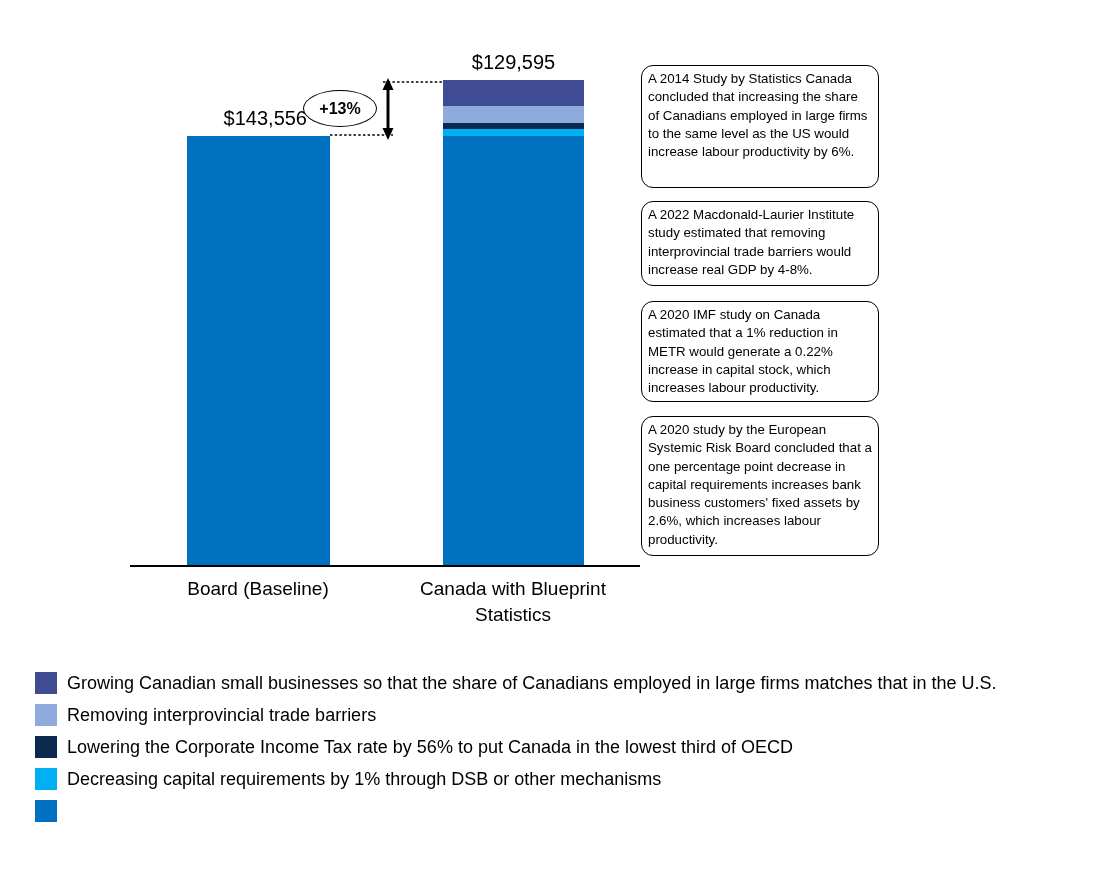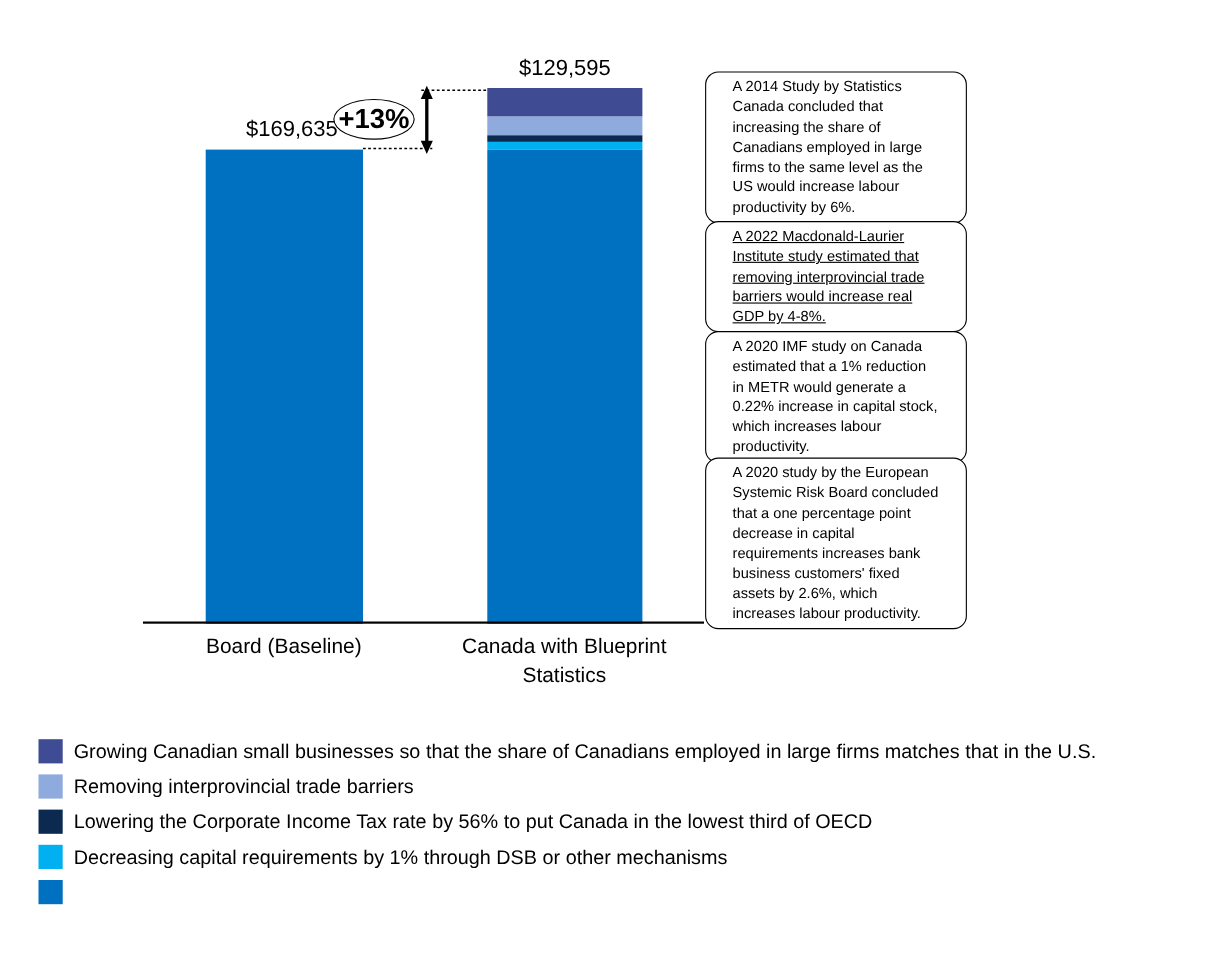--- a/index.html
+++ b/index.html
@@ -21,45 +21,45 @@
   .cat-enhanced{left:403px;width:220px;}
   
   .val-label{font-size:20px;line-height:23px;text-align:center;}
   .val-baseline{left:177px;width:130px;top:107px;text-align:right;}
   .val-enhanced{left:443px;width:141px;top:51px;}
   
   .delta-bubble{
     left:303px;top:90px;width:72px;height:35px;
     border:1.6px solid #000;border-radius:50%;
     display:flex;align-items:center;justify-content:center;
-    font-size:25px;font-weight:bold;background:#fff;
+    font-size:16px;font-weight:bold;background:#fff;
   }
   
   .callout{
     left:641px;width:238px;box-sizing:border-box;
     border:1.4px solid #000;border-radius:12px;
-    padding:4px 24px;font-size:13.3px;line-height:18.3px;background:#fff;
+    padding:4px 6px;font-size:13.3px;line-height:18.3px;background:#fff;
   }
   .callout-1{top:65px;min-height:123px;}
-  .callout-2{top:201px;min-height:85px;text-decoration:underline;}
+  .callout-2{top:201px;min-height:85px;}
   .callout-3{top:301px;min-height:100px;}
   .callout-4{top:416px;min-height:140px;}
   
   .legend{left:35px;top:672px;width:1070px;}
   .legend-row{display:flex;align-items:flex-end;height:22px;margin-bottom:10px;}
   .legend-swatch{width:22px;height:22px;flex:0 0 22px;margin-right:10px;}
   .legend-label{font-size:18px;line-height:22px;white-space:nowrap;}
   svg.overlay{position:absolute;left:0;top:0;pointer-events:none;}
 </style>
 </head>
 <body>
 
 <div class="abs" style="left:0;top:0;width:1108px;height:871px;">
 
-  <div class="abs val-label val-baseline">$169,635</div>
+  <div class="abs val-label val-baseline">$143,556</div>
   <div class="abs val-label val-enhanced">$129,595</div>
 
   <div class="abs delta-bubble">
     <span>+13%</span>
   </div>
 
   <div class="bar bar-baseline" style="height: 431px; background: rgb(0, 112, 192);"></div>
 
   <div class="bar bar-enhanced">
     <div class="seg" style="height: 25.9px; background: rgb(63, 75, 147);"></div>

